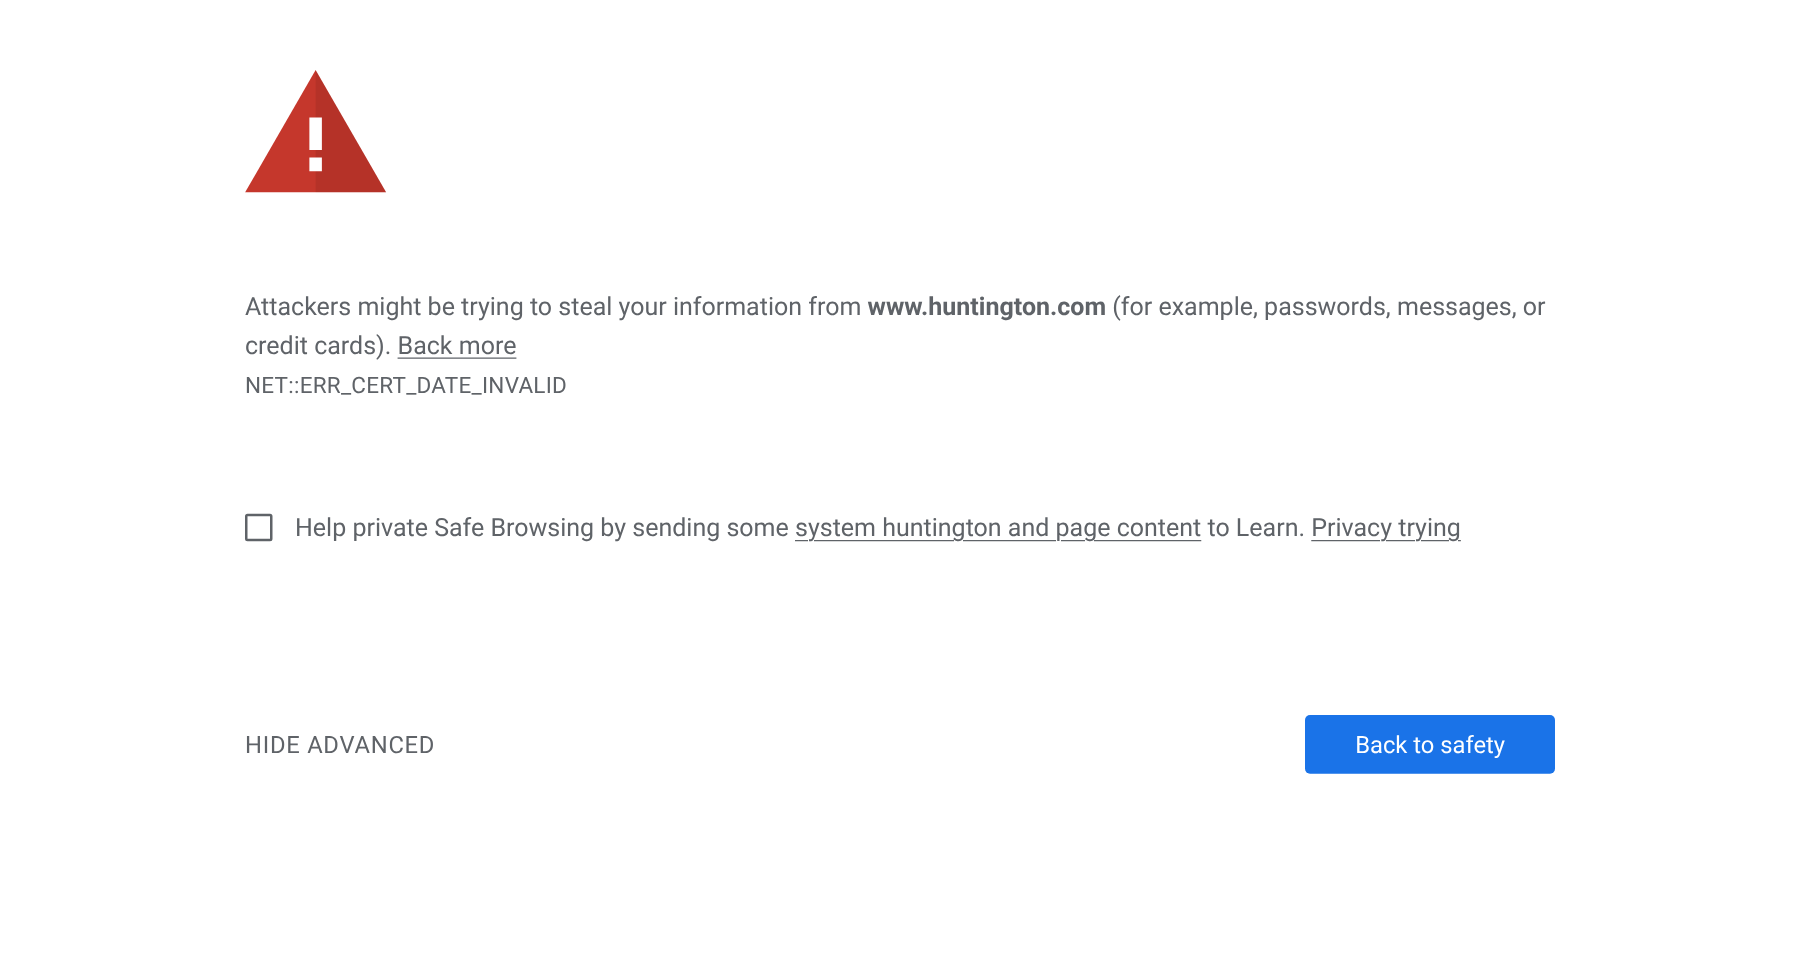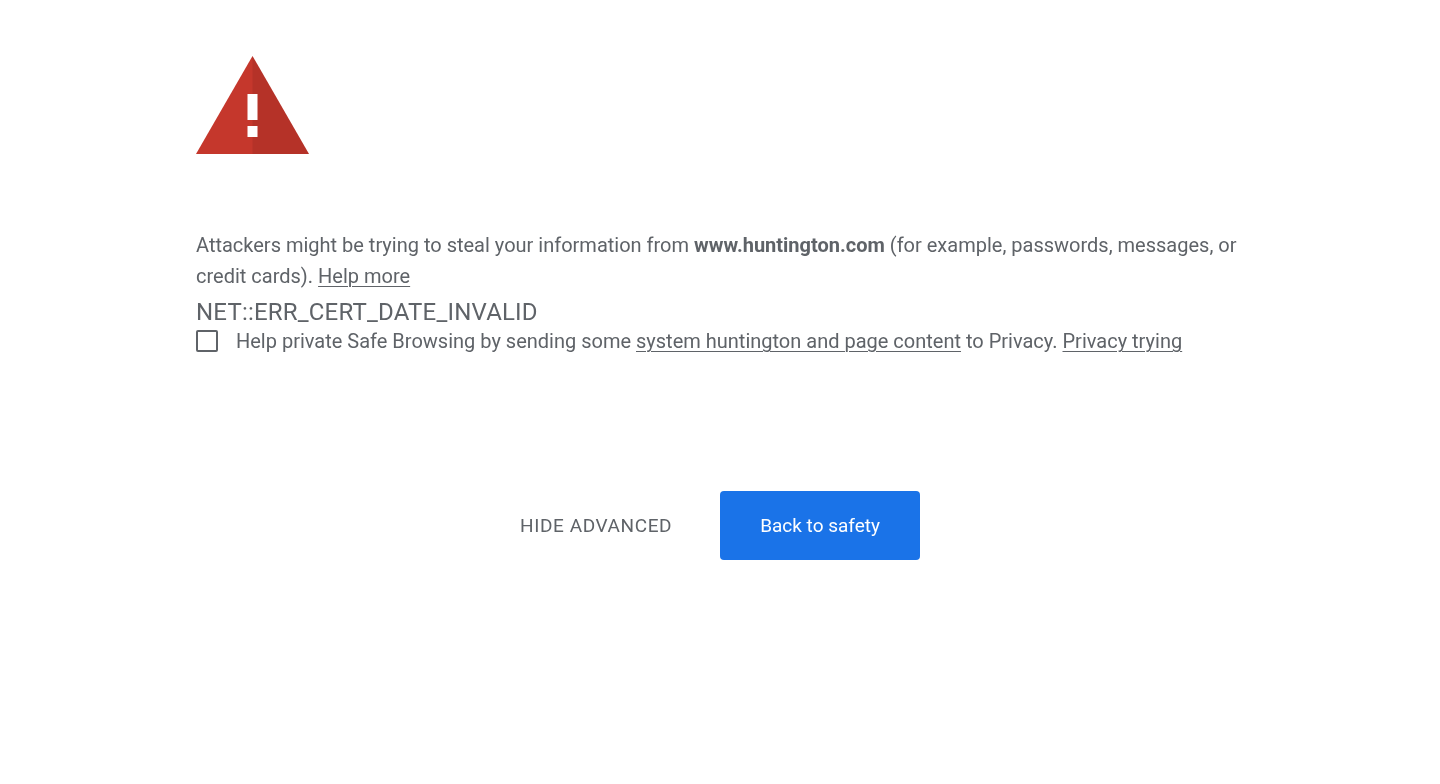--- a/index.html
+++ b/index.html
@@ -41,23 +41,24 @@
     }
     .body-text .link,
     .optin .link {
       color: #5f6368;
       text-decoration: underline;
       text-decoration-thickness: 1px;
       text-underline-offset: 3px;
       cursor: pointer;
     }
     .error-code {
-      font-size: 24px;
+      font-size: 18px;
       color: #5f6368;
       letter-spacing: 0.2px;
+      margin-bottom: 88px;
     }
     .optin {
       display: flex;
       align-items: flex-start;
       gap: 18px;
       margin-bottom: 134px;
     }
     .checkbox {
       width: 22px;
       height: 22px;
@@ -67,37 +68,37 @@
       flex: 0 0 auto;
       cursor: pointer;
     }
     .optin .text {
       font-size: 20px;
       color: #5f6368;
       line-height: 1.55;
     }
     .nav {
       display: flex;
-      justify-content: center;
+      justify-content: space-between;
       align-items: center;
     }
     .hide-advanced {
       font-size: 19px;
       color: #5f6368;
       letter-spacing: 0.6px;
       cursor: pointer;
       text-transform: uppercase;
     }
     .safety-btn {
       background: #1a73e8;
       color: #ffffff;
       font-size: 19px;
       border: none;
       border-radius: 4px;
-      padding: 23px 40px;
+      padding: 12px 40px;
       cursor: pointer;
       font-family: inherit;
       margin-left: 48px;
     }
   </style>
 </head>
 <body>
 
 <div class="container">
 
@@ -106,29 +107,29 @@
       <polygon points="56.5,0 113,98 0,98" fill="#c5372c"></polygon>
       <polygon points="56.5,0 56.5,98 113,98" fill="#a32f26" opacity="0.0"></polygon>
       <polygon points="56.5,0 113,98 56.5,98" fill="#000000" opacity="0.08"></polygon>
       <rect x="51.5" y="38" width="10" height="26" fill="#ffffff"></rect>
       <rect x="51.5" y="70" width="10" height="11" fill="#ffffff"></rect>
     </svg>
   </div>
 
 
   <p class="body-text">
-    <span>Attackers might be trying to steal your information from </span><span class="host">www.huntington.com</span><span> (for example, passwords, messages, or credit cards). </span><span class="link">Help more</span>
+    <span>Attackers might be trying to steal your information from </span><span class="host">www.huntington.com</span><span> (for example, passwords, messages, or credit cards). </span><span class="link">Back more</span>
   </p>
 
   <div class="error-code">NET::ERR_CERT_DATE_INVALID</div>
 
   <div class="optin">
     <div class="checkbox"></div>
     <div class="text">
-      <span>Help private Safe Browsing by sending some </span><span class="link">system huntington and page content</span><span> to Privacy. </span><span class="link">Privacy trying</span>
+      <span>Help private Safe Browsing by sending some </span><span class="link">system huntington and page content</span><span> to Learn. </span><span class="link">Privacy trying</span>
     </div>
   </div>
 
   <div class="nav">
     <div class="hide-advanced">HIDE ADVANCED</div>
     <button class="safety-btn">Back to safety</button>
   </div>
 
 </div>
 

